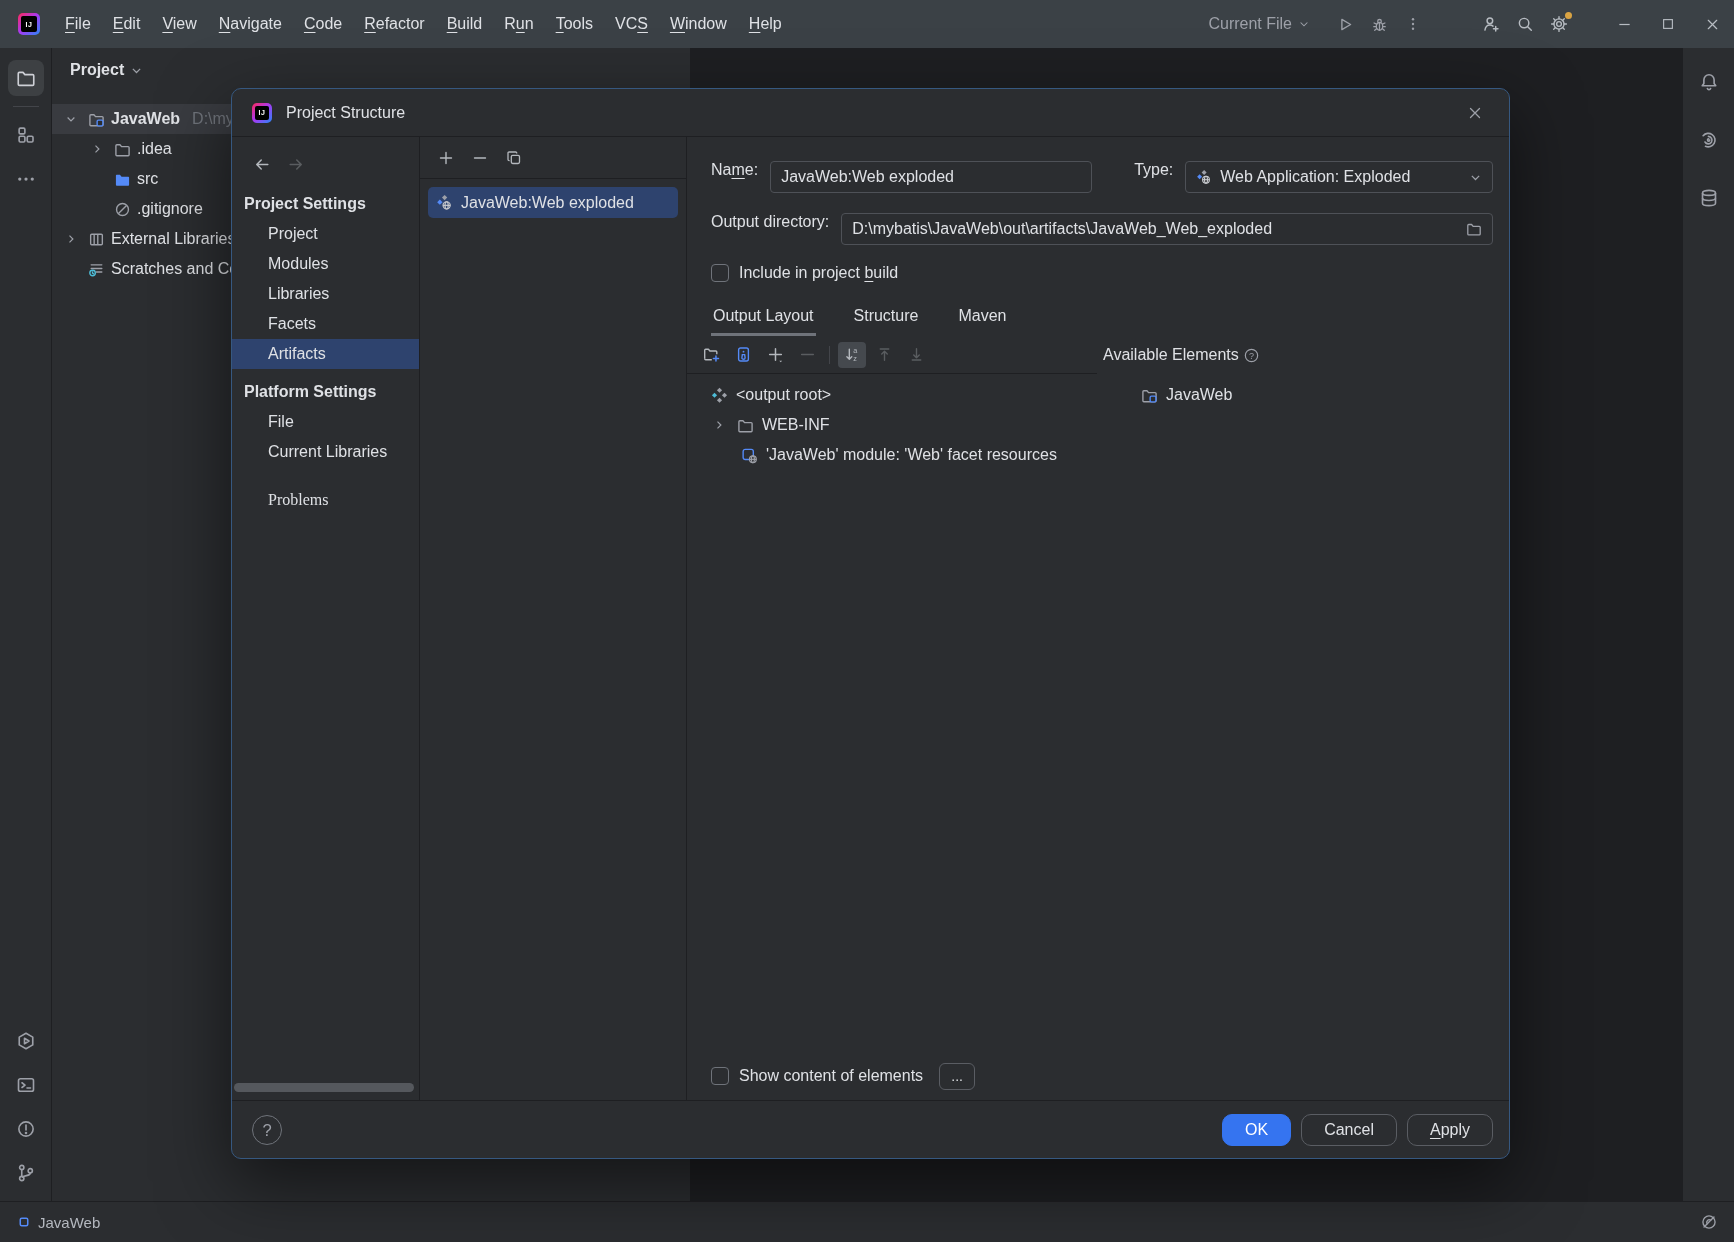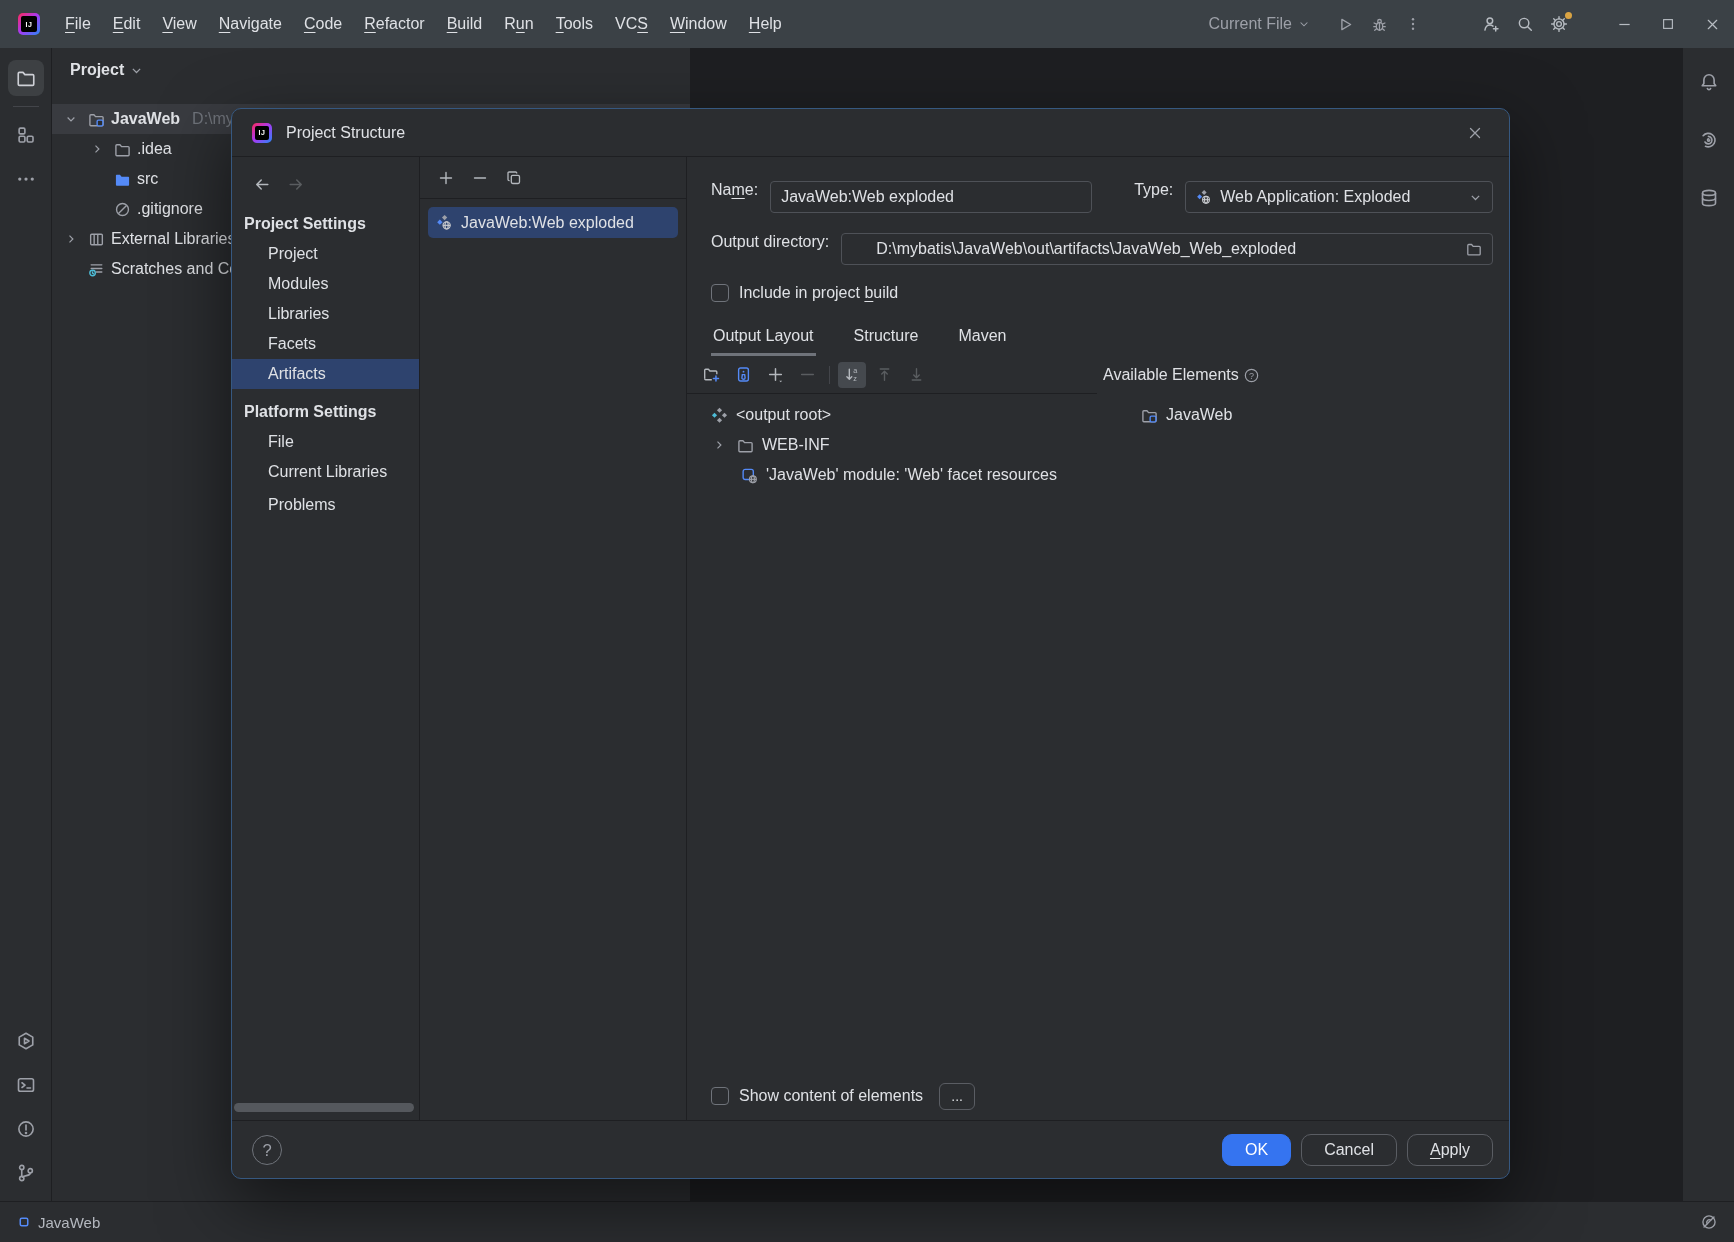--- a/index.html
+++ b/index.html
@@ -63,38 +63,38 @@
   .bold { font-weight:bold; }
 
   
   .statusbar { position:absolute; left:0; bottom:0; width:1734px; height:41px;
     background:#2b2d30; border-top:1px solid #1e1f22; display:flex; align-items:center;
     padding:0 16px 0 18px; color:#b4b8bf; font-size:15px; }
   .sb-proj { display:flex; align-items:center; gap:8px; }
   .sb-right { margin-left:auto; color:#9da0a8; }
 
   
-  .dialog { position:absolute; left:231px; top:108px; width:1279px; height:1071px;
+  .dialog { position:absolute; left:231px; top:88px; width:1279px; height:1071px;
     background:#2b2d30; border:1px solid #365880; border-radius:10px;
     box-shadow:0 24px 70px rgba(0,0,0,.55); display:flex; flex-direction:column; }
   .dlg-header { height:48px; flex:none; display:flex; align-items:center; padding:0 18px 0 20px;
     border-bottom:1px solid #1e1f22; }
   .dlg-title { margin-left:14px; }
   .dlg-close { margin-left:auto; width:32px; height:32px; display:flex; align-items:center;
     justify-content:center; color:#9da0a8; border-radius:6px; }
   .dlg-body { flex:1; display:flex; min-height:0; }
 
   .dlg-nav { width:188px; flex:none; border-right:1px solid #1e1f22; padding-top:10px;
     position:relative; }
   .nav-arrows { height:34px; display:flex; align-items:center; gap:16px; padding-left:22px; }
   .nav-sec-header { height:30px; display:flex; align-items:center; padding-left:12px;
     font-weight:bold; margin-top:8px; }
   .nav-item { height:30px; display:flex; align-items:center; padding-left:36px; }
   .nav-item.selected { background:#2e436e; }
-  .nav-item.problems { margin-top:3px; }
+  .nav-item.problems { margin-top:18px;font-family:Liberation Serif, serif; }
   .nav-hscroll { position:absolute; left:2px; bottom:8px; width:180px; height:9px;
     background:#55585d; border-radius:5px; }
 
   .dlg-list { width:267px; flex:none; border-right:1px solid #1e1f22; display:flex;
     flex-direction:column; }
   .list-toolbar { height:42px; flex:none; display:flex; align-items:center; gap:6px;
     padding-left:12px; border-bottom:1px solid #1e1f22; }
   .tbtn { width:28px; height:26px; display:flex; align-items:center; justify-content:center;
     color:#b4b8bd; border-radius:4px; position:relative; }
   .tbtn.dis { color:#5a5d60; }
@@ -104,21 +104,21 @@
     align-items:center; gap:8px; padding:0 8px; }
   .artifact-item.selected { background:#2e436e; }
 
   .rpane { flex:1; display:flex; flex-direction:column; min-width:0; padding-top:24px; }
   .frow { display:flex; padding:0 16px 0 24px; flex:none; }
   .flabel { margin-right:12px; white-space:nowrap; }
   .tfield { height:32px; border:1px solid #4e5157; border-radius:4px; background:#2b2d30;
     display:flex; align-items:center; padding:0 10px; color:#dfe1e5; gap:8px; }
   input.tfield { font:inherit; color:#dfe1e5; outline:none; }
   .tfield .bare { flex:1; background:transparent; border:none; outline:none; color:#dfe1e5;
-    font:inherit; min-width:0;margin-left:24px; }
+    font:inherit; min-width:0; }
   .grow { flex:1; min-width:0; }
   .cbrow { margin-top:16px; height:24px; gap:10px; display:flex; align-items:center;
     padding-left:24px; }
   .cb { width:18px; height:18px; border:1.5px solid #6f737a; border-radius:4px; flex:none; }
 
   .tabs { display:flex; gap:36px; padding-left:24px; margin-top:16px; flex:none; }
   .tab { padding:6px 2px 11px; }
   .tab.active { box-shadow:inset 0 -3px 0 0 #6f737a; }
 
   .rcontent { flex:1; display:flex; min-height:0; }

